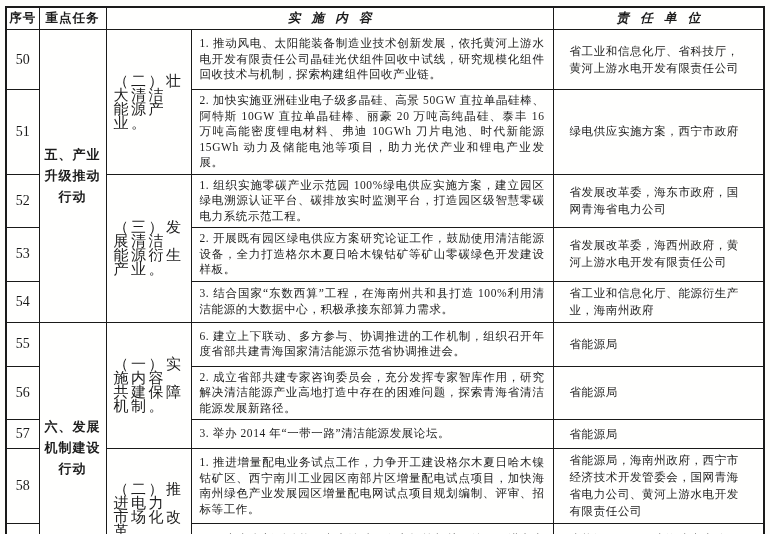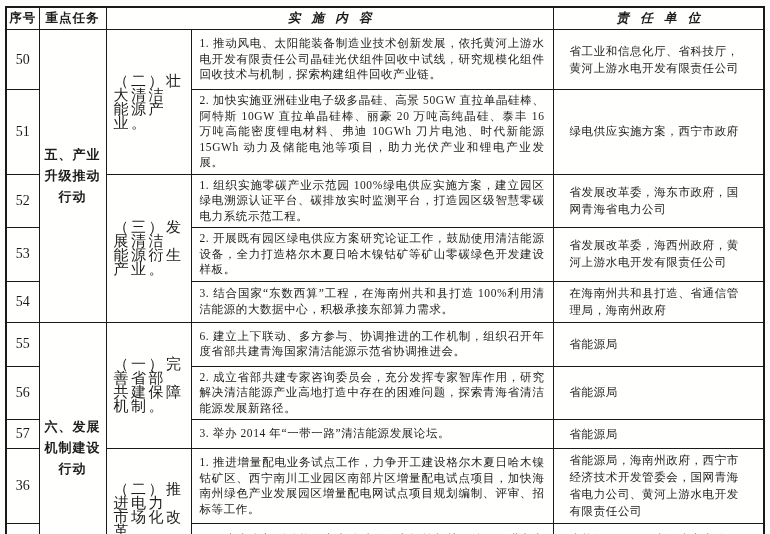--- a/index.html
+++ b/index.html
@@ -64,44 +64,44 @@
       <td class="unit">省发展改革委，海东市政府，国网青海省电力公司</td>
     </tr>
     <tr style="height:42px">
       <td class="no">53</td>
       <td class="content">2. 开展既有园区绿电供应方案研究论证工作，鼓励使用清洁能源设备，全力打造格尔木夏日哈木镍钴矿等矿山零碳绿色开发建设样板。</td>
       <td class="unit">省发展改革委，海西州政府，黄河上游水电开发有限责任公司</td>
     </tr>
     <tr style="height:36px">
       <td class="no">54</td>
       <td class="content">3. 结合国家“东数西算”工程，在海南州共和县打造 100%利用清洁能源的大数据中心，积极承接东部算力需求。</td>
-      <td class="unit">在海南州共和县打造、省通信管理局，海南州政府</td>
+      <td class="unit">省工业和信息化厅、能源衍生产业，海南州政府</td>
     </tr>
     <tr style="height:44px">
       <td class="no">55</td>
       <td class="task" rowspan="5">六、发展
 机制建设
 行动</td>
-      <td class="sub" rowspan="3">（一）完善省部
+      <td class="sub" rowspan="3">（一）实施内容
 共建保障机制。</td>
       <td class="content">6. 建立上下联动、多方参与、协调推进的工作机制，组织召开年度省部共建青海国家清洁能源示范省协调推进会。</td>
       <td class="unit">省能源局</td>
     </tr>
     <tr style="height:42px">
       <td class="no">56</td>
       <td class="content">2. 成立省部共建专家咨询委员会，充分发挥专家智库作用，研究解决清洁能源产业高地打造中存在的困难问题，探索青海省清洁能源发展新路径。</td>
       <td class="unit">省能源局</td>
     </tr>
     <tr style="height:29px">
       <td class="no">57</td>
       <td class="content">3. 举办 2014 年“一带一路”清洁能源发展论坛。</td>
       <td class="unit">省能源局</td>
     </tr>
     <tr style="height:65px">
-      <td class="no">36</td>
+      <td class="no">58</td>
       <td class="sub" rowspan="2">（二）推进电力
 市场化改革。</td>
       <td class="content">1. 推进增量配电业务试点工作，力争开工建设格尔木夏日哈木镍钴矿区、西宁南川工业园区南部片区增量配电试点项目，加快海南州绿色产业发展园区增量配电网试点项目规划编制、评审、招标等工作。</td>
       <td class="unit">省能源局，海南州政府，西宁市经济技术开发管委会，国网青海省电力公司、黄河上游水电开发有限责任公司</td>
     </tr>
     <tr style="height:49px">
       <td class="no">59</td>
       <td class="content">2. 研究出台新型储能、电力辅助服务市场等相关政策，促进电力市场化改革。</td>
       <td class="unit">省能源局、国网青海省电力公司，国家能源局西北监管局</td>
     </tr>

